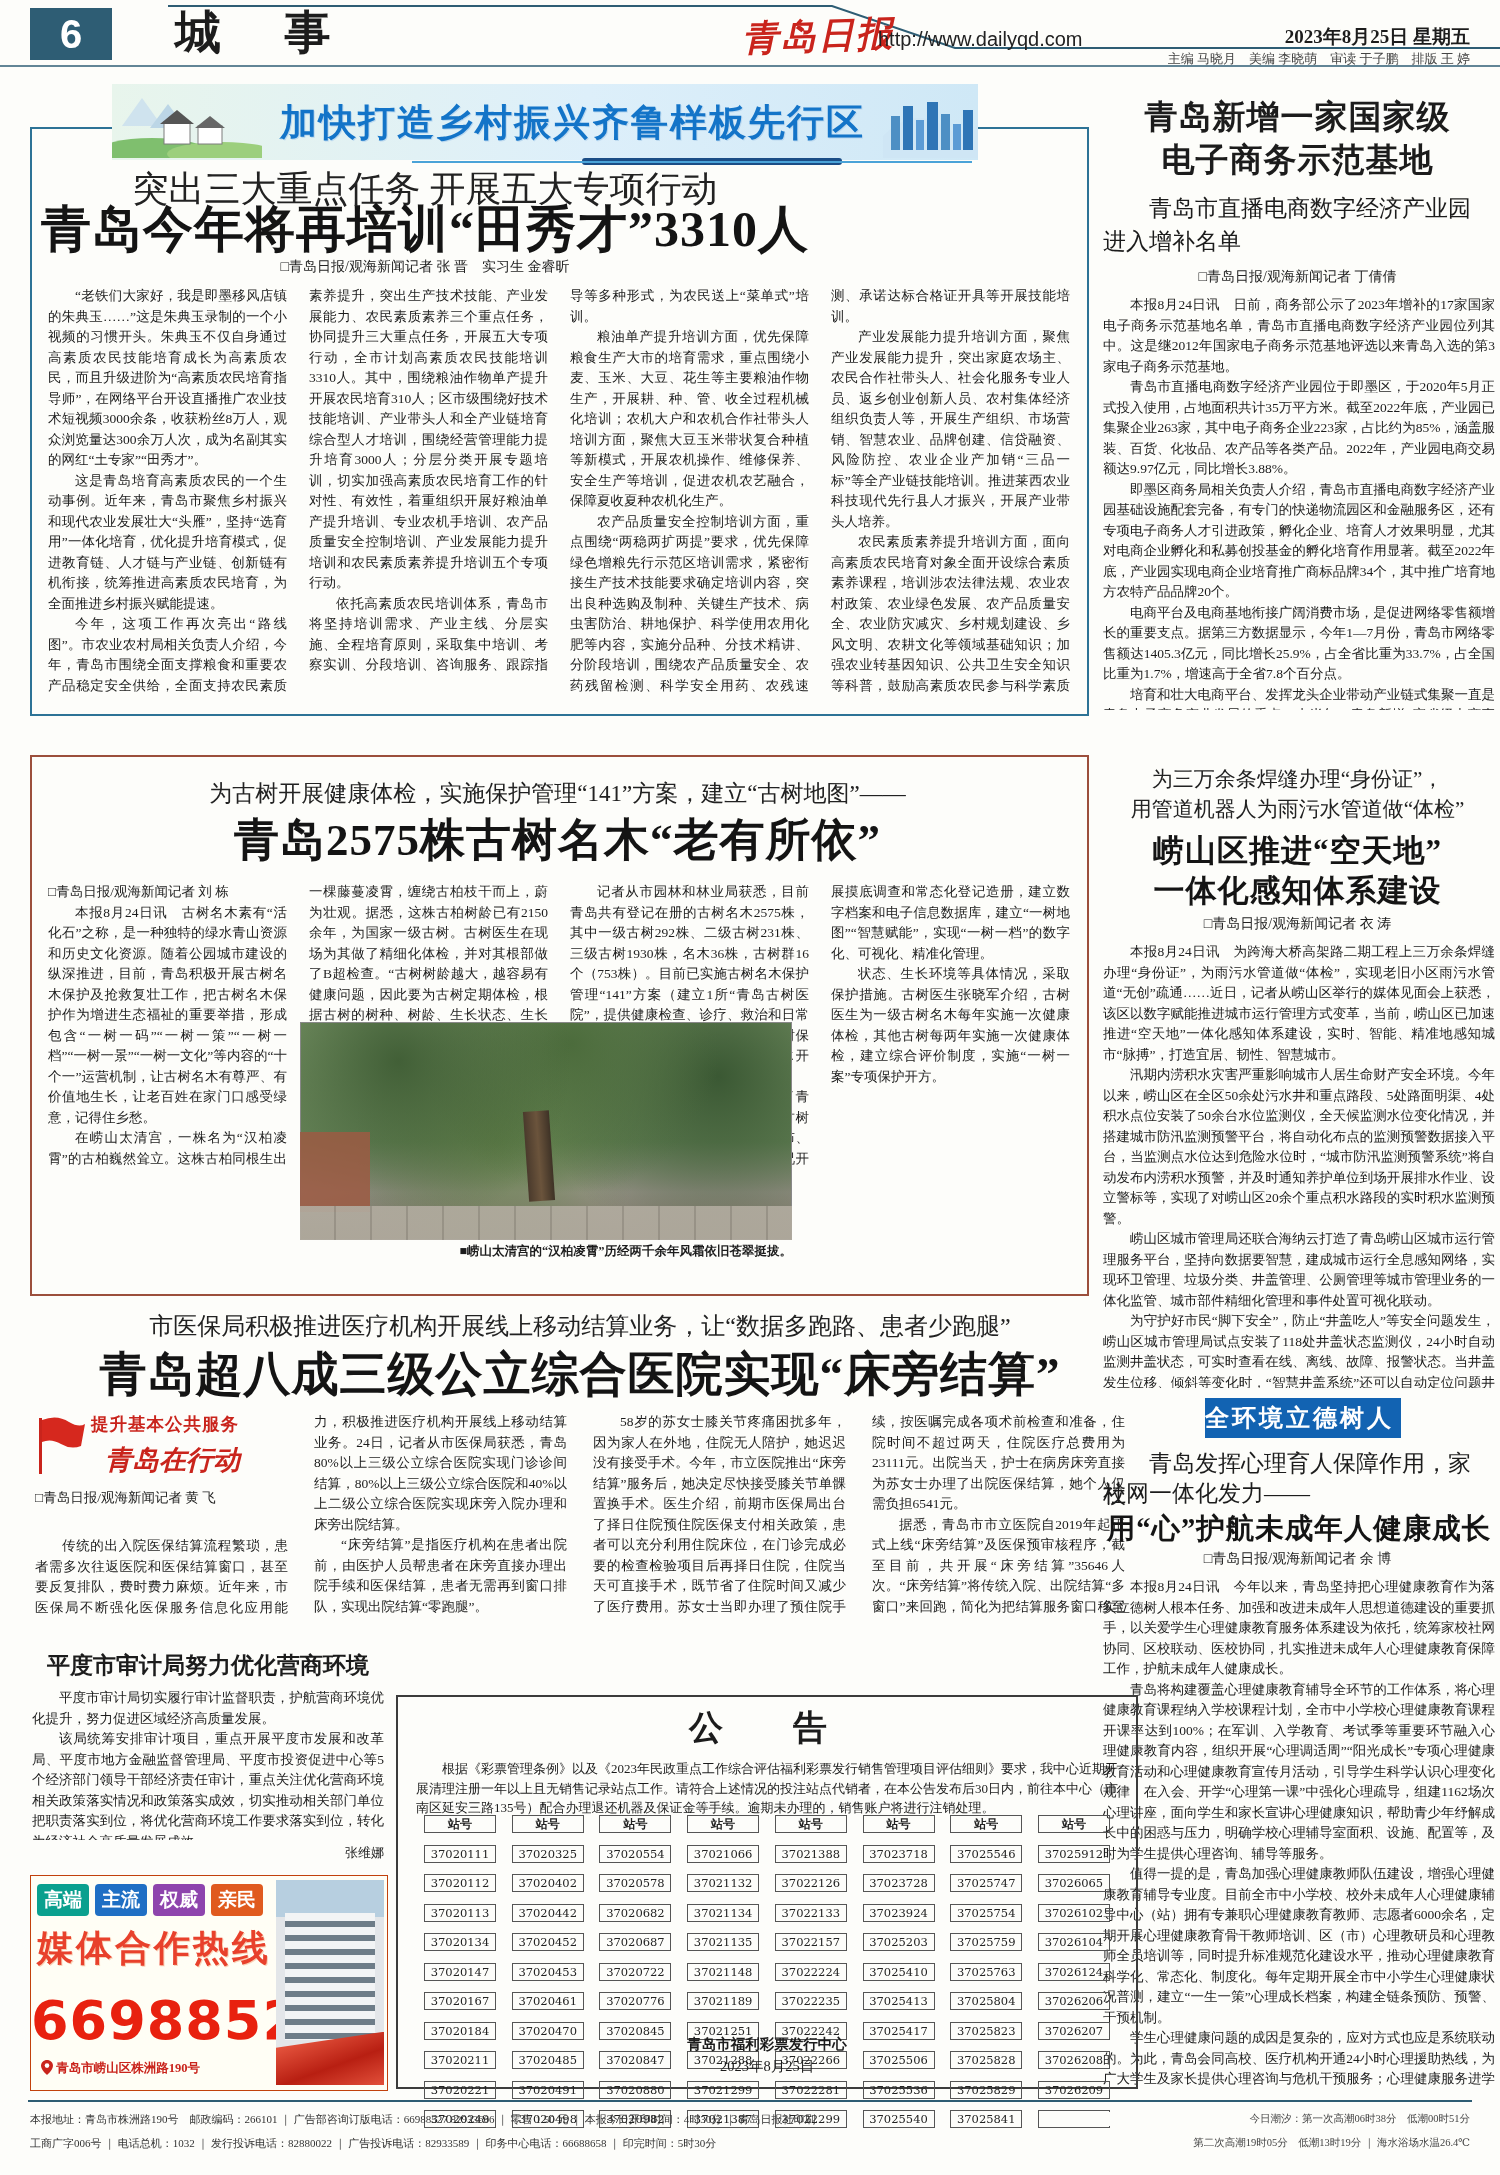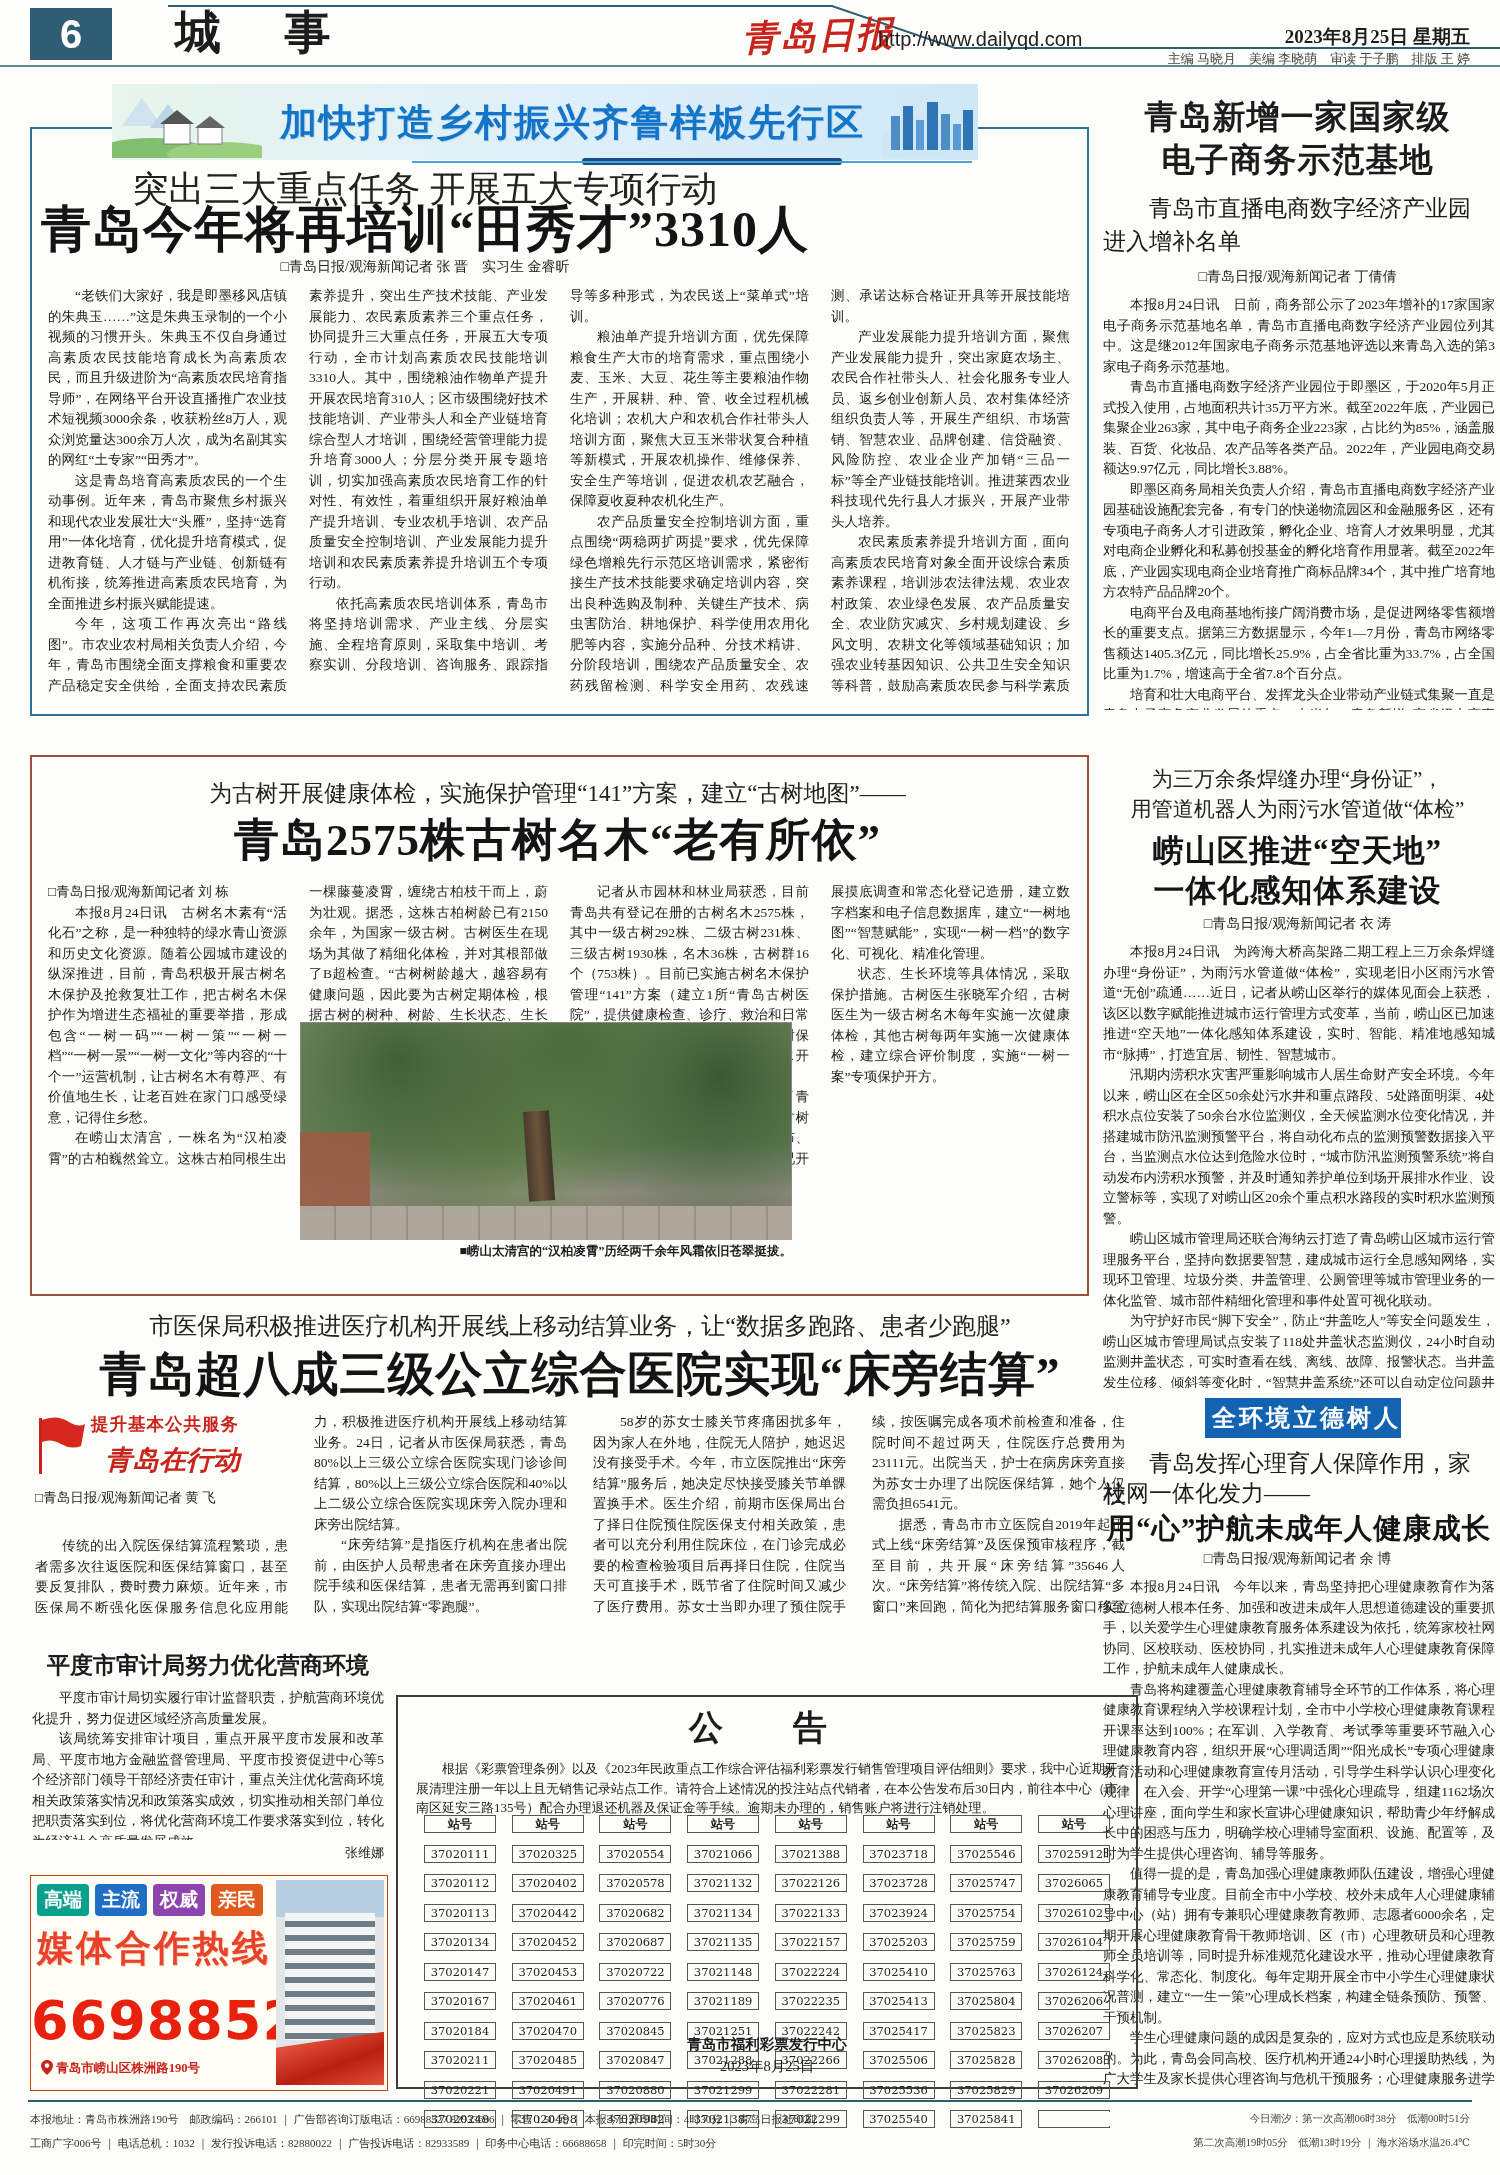--- a/index.html
+++ b/index.html
@@ -46,21 +46,21 @@
   .tree-redwall{position:absolute;left:0;bottom:28px;width:70px;height:80px;background:#9c5a43;opacity:.85;}
   .photo-caption{position:absolute;left:300px;top:1243px;width:492px;z-index:4;background:#fdfdfa;
                  font-size:12.5px;font-weight:bold;text-align:right;}
   
   .seal{width:228px;height:118px;position:relative;margin-bottom:6px;}
   .seal .t1{color:#c9241c;font-weight:900;font-size:17.5px;letter-spacing:1px;margin-left:56px;}
   .seal .t2{color:#c9241c;font-weight:900;font-size:27px;font-style:italic;margin-left:70px;margin-top:6px;}
   
   .rr-headline{ text-align:center;font-weight:900;font-size:33px;letter-spacing:1px;}
   .badge-blue{position:absolute;left:1205px;top:1398px;width:196px;height:40px;background:#1263b2;
-              color:#fff;font:bold 24px/40px "Liberation Sans",sans-serif;text-align:right;letter-spacing:3px;}
+              color:#fff;font:bold 24px/40px "Liberation Sans",sans-serif;text-align:left;letter-spacing:3px;}
   
   .pingdu-h{font-size:23px;font-weight:900;text-align:center;}
   .pingdu-sign{text-align:right;font-size:13px;padding-right:14px;}
   .ad{position:absolute;left:30px;top:1875px;width:356px;height:214px;background:#fffef5;border:1px solid #c2410c;}
   .chips{position:absolute;left:6px;top:8px;display:flex;gap:6px;}
   .chip{width:52px;height:32px;color:#fff;font:bold 19px/32px "Liberation Sans",sans-serif;text-align:center;border-radius:4px;}
   .chip0{background:#0aa08e;} .chip1{background:#1f6fc4;} .chip2{background:#8e44ad;} .chip3{background:#e05a1e;}
   .hotline{position:absolute;left:4px;top:52px;width:238px;text-align:center;color:#e8412c;
            font:900 36px/1.1 "Liberation Sans",sans-serif;letter-spacing:3px;text-shadow:1px 1px 0 #f9d3b8;}
   .phone{position:absolute;left:0px;top:118px;width:244px;text-align:center;color:#e8210f;

